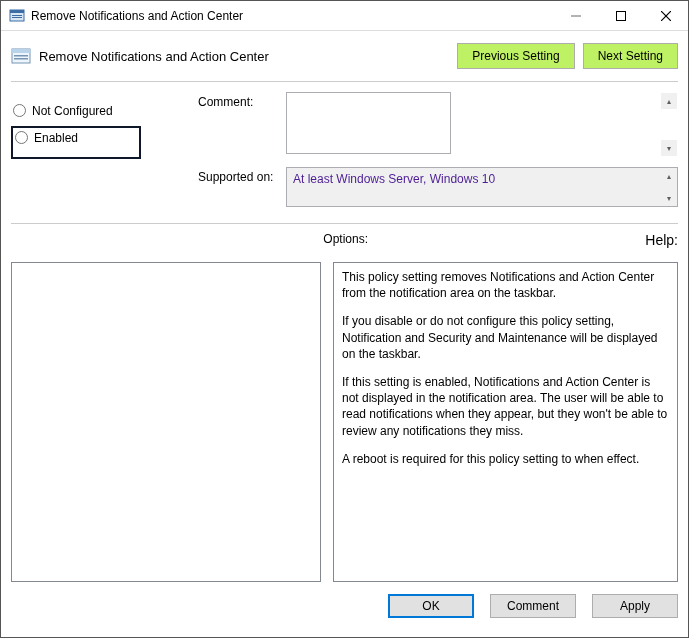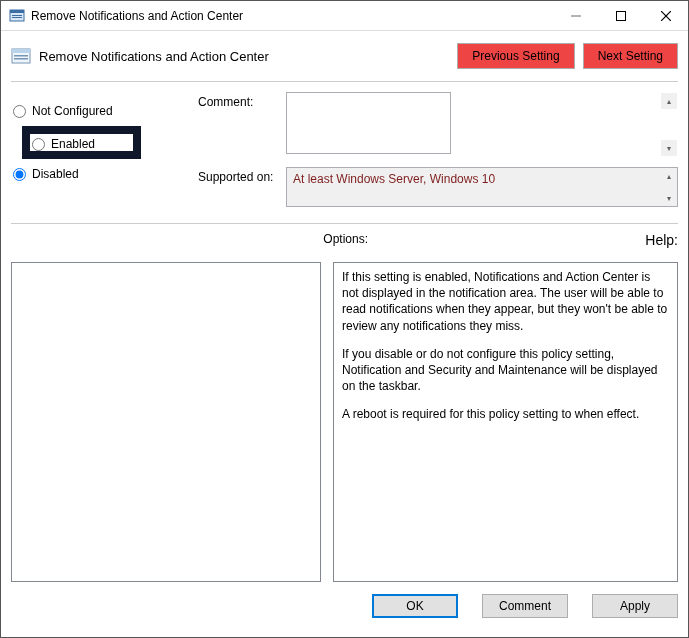--- a/index.html
+++ b/index.html
@@ -67,21 +67,21 @@
       flex: 1;
       font-size: 13px;
     }
     .nav-buttons {
       display: flex;
       gap: 8px;
     }
     .nav-btn {
       height: 26px;
       padding: 0 14px;
-      background: #ef4444;
+      background: #bef264;
       border: 1px solid #adadad;
       font-family: inherit;
       font-size: 12px;
     }
     
     .hr-line {
       border: none;
       border-top: 1px solid #ccc;
       margin: 4px 10px 10px 10px;
     }
@@ -90,28 +90,27 @@
       display: flex;
       padding: 0 10px;
       gap: 12px;
     }
     .radio-column {
       width: 130px;
       padding-top: 8px;
     }
     .radio-item {
       display: flex;
-      align-items: flex-end;
+      align-items: flex-start;
       padding: 4px 4px 4px 0;
       margin-bottom: 4px;
     }
     .radio-item.highlighted {
-      border: 8px solid #0f172a;
-      padding: 3px 3px 0 0;
-      margin-left: 11px;
+      border: 2px solid #0f172a;
+      padding: 3px 3px 12px 0;
     }
     .radio-item input {
       margin: 0 6px 0 2px;
     }
     .radio-item label {
       font-size: 12px;
     }
     
     .fields-column {
       flex: 1;
@@ -163,21 +162,21 @@
       font-size: 8px;
     }
     .supported-box {
       flex: 1;
       height: 40px;
       border: 1px solid #abadb3;
       background: #f0f0f0;
       font-family: inherit;
       font-size: 12px;
       padding: 4px 18px 4px 6px;
-      color: #7f1d1d;
+      color: #4c1d95;
       overflow: hidden;
     }
     
     .hr-line2 {
       border: none;
       border-top: 1px solid #ccc;
       margin: 6px 10px 8px 10px;
     }
     
     .panels-labels {
@@ -217,21 +216,21 @@
       overflow: hidden;
       position: relative;
     }
     .help-text p {
       margin-bottom: 12px;
     }
     
     .button-row {
       display: flex;
       justify-content: flex-end;
-      gap: 24px;
+      gap: 16px;
       padding: 12px 10px;
     }
     .dlg-btn {
       width: 86px;
       height: 24px;
       background: #e1e1e1;
       border: 1px solid #adadad;
       font-family: inherit;
       font-size: 12px;
     }
@@ -296,24 +295,20 @@
   <div class="config-area">
     <div class="radio-column">
       <div class="radio-item">
         <input type="radio" name="state" style="">
         <label>Not Configured</label>
       </div>
       <div class="radio-item highlighted">
         <input type="radio" name="state" style="">
         <label>Enabled</label>
       </div>
-      <div class="radio-item">
-        <input type="radio" name="state" checked="" style="">
-        <label>Disabled</label>
-      </div>
     </div>
 
     <div class="fields-column">
       <div class="field-row">
         <div class="field-label">Comment:</div>
         <div class="comment-wrap">
           <textarea class="comment-box" style=""></textarea>
           <div class="scroll-buttons-v">
             <div class="scroll-arrow">▴</div>
             <div class="scroll-arrow">▾</div>
@@ -337,22 +332,23 @@
 
   <div class="panels-labels">
     <div class="lbl-left">Options:</div>
     <div class="lbl-right">Help:</div>
   </div>
 
   <div class="panels">
     <div class="options-panel"></div>
     <div class="help-panel">
       <div class="help-text">
+        <p>This policy setting removes Notifications and Action Center from the notification area on the taskbar.</p>
+        <p>If you disable or do not configure this policy setting, Notification and Security and Maintenance will be displayed on the taskbar.</p>
         <p>If this setting is enabled, Notifications and Action Center is not displayed in the notification area. The user will be able to read notifications when they appear, but they won't be able to review any notifications they miss.</p>
-        <p>If you disable or do not configure this policy setting, Notification and Security and Maintenance will be displayed on the taskbar.</p>
         <p>A reboot is required for this policy setting to when effect.</p>
       </div>
     </div>
   </div>
 
   <div class="button-row">
     <button class="dlg-btn default">OK</button>
     <button class="dlg-btn">Comment</button>
     <button class="dlg-btn">Apply</button>
   </div>

